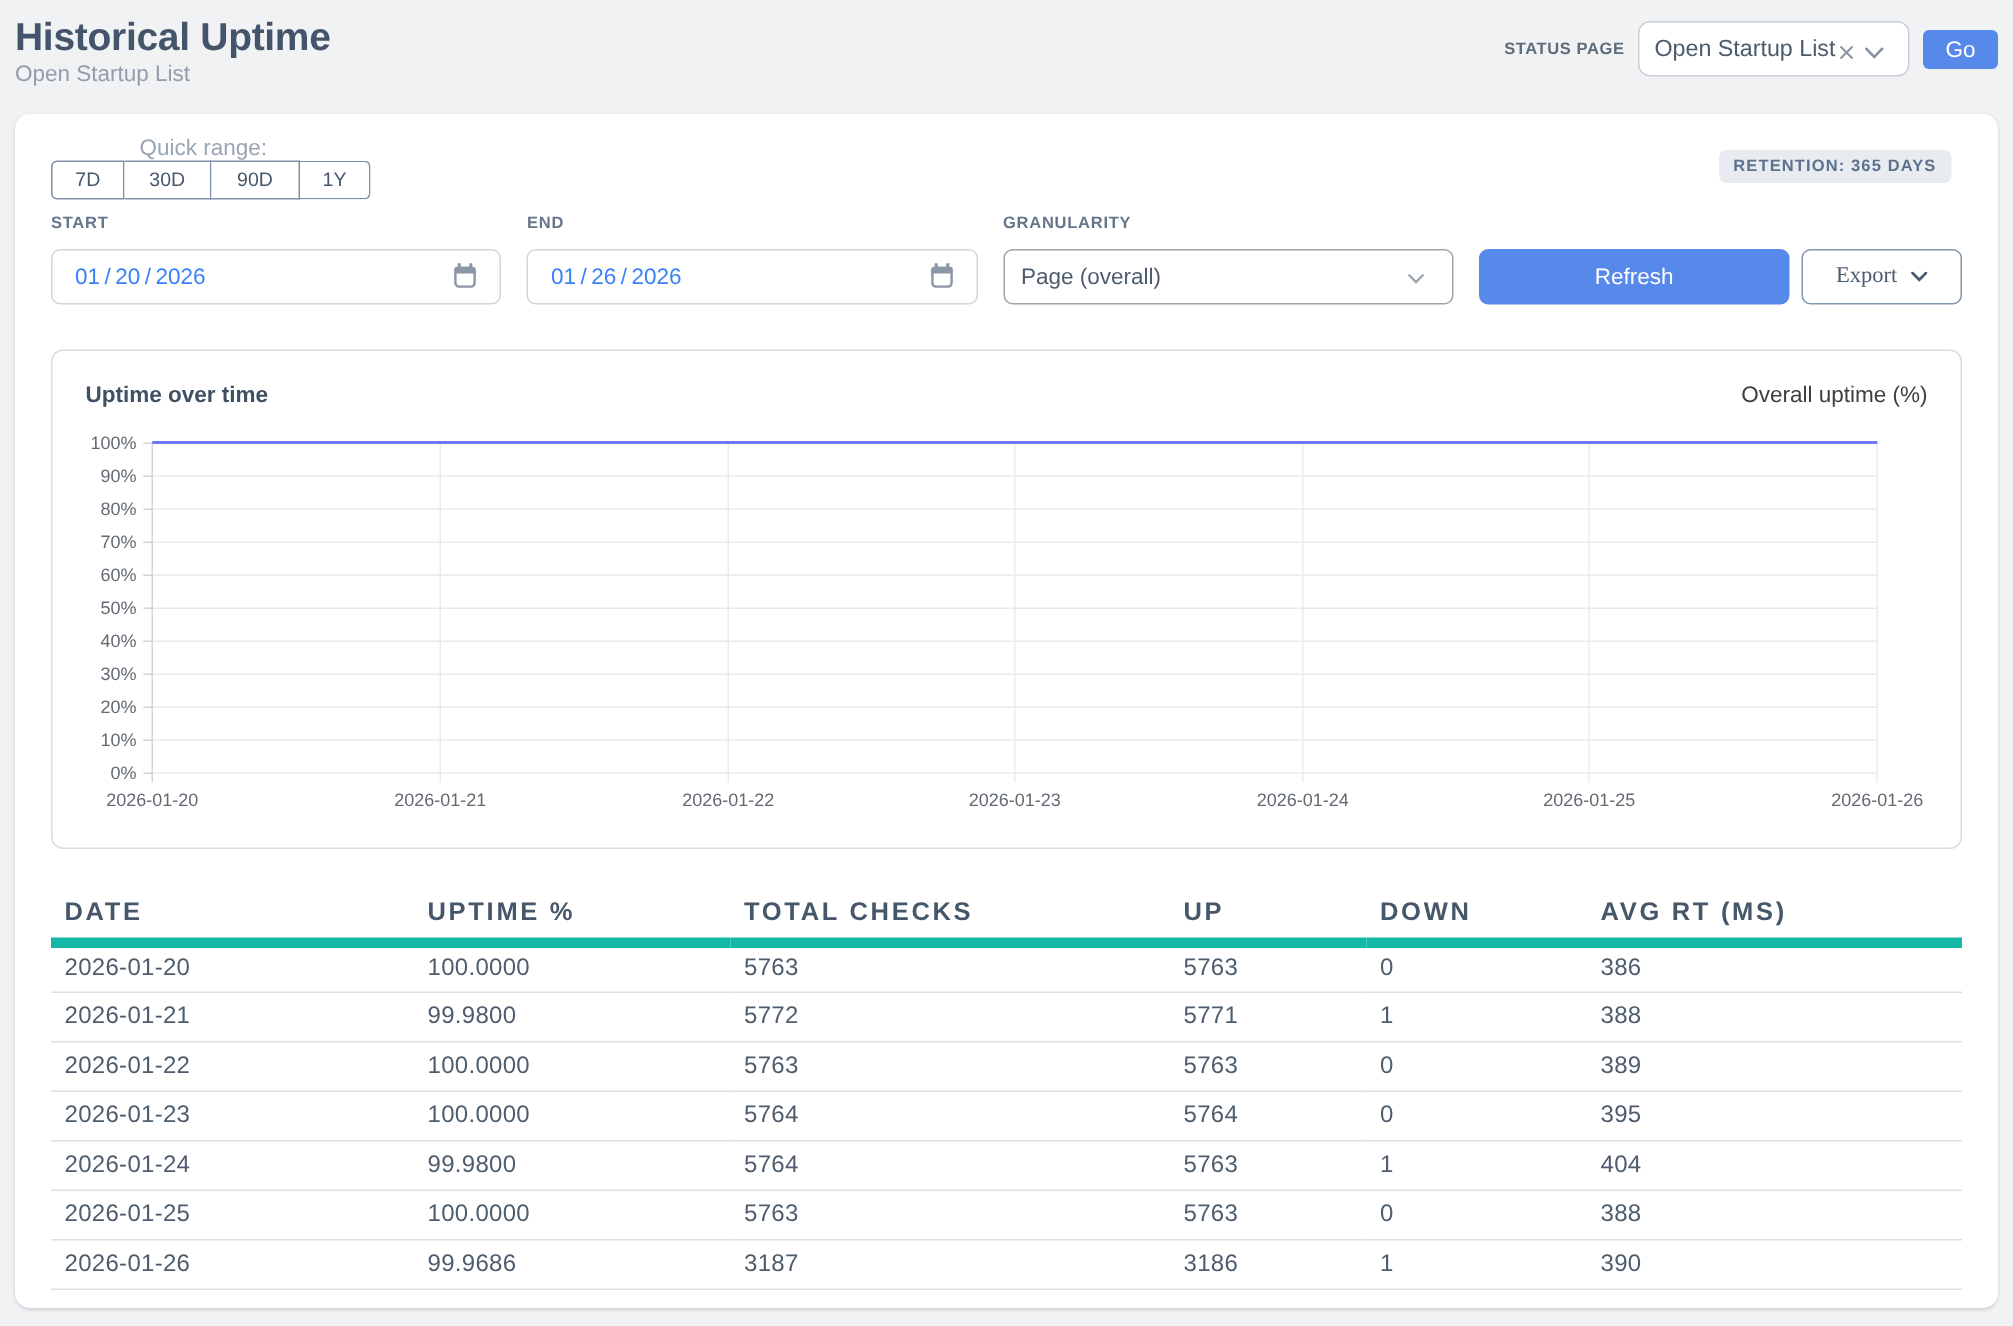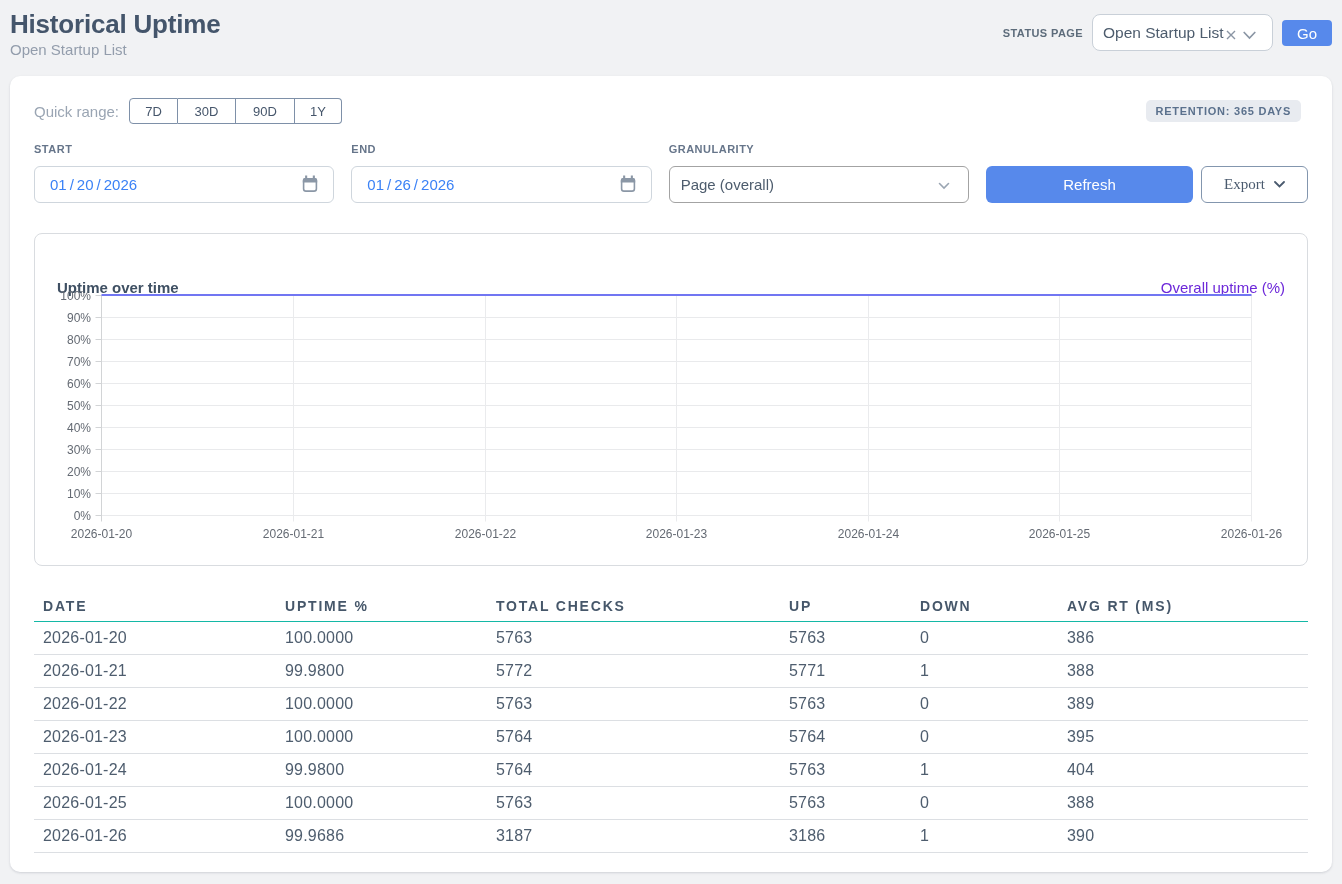--- a/index.html
+++ b/index.html
@@ -16,21 +16,21 @@
   .top-controls { display:flex; align-items:center; margin-top:5px; }
   .sp-label { font-size:11px; font-weight:700; letter-spacing:0.4px; color:#5d6c7b; margin-right:9px; }
   .select-pill { position:relative; width:181px; height:37px; background:#fff; border:1px solid #c9d0d8; border-radius:8px; display:flex; align-items:center; padding:0 10px; font-size:15.5px; color:#4d5c6d; }
   .select-pill .x { margin-left:2px; display:flex; margin-top:5px; }
   .select-pill svg.chev { position:absolute; right:16px; top:16px; }
   .go { margin-left:9px; width:50px; height:26px; margin-top:1px; background:#5789eb; color:#fff; border:none; border-radius:4px; font-size:15px; font-family:inherit; }
 
   .card { background:#fff; border-radius:10px; box-shadow:0 1px 3px rgba(30,40,60,0.10), 0 1px 2px rgba(30,40,60,0.06); padding:22px 24px 22px 24px; height:796px; }
 
   .row1 { display:flex; justify-content:space-between; align-items:center; height:26px; }
-  .qr { display:flex; align-items:center; }
+  .qr { display:flex; align-items:center;flex-direction:column; }
   .qr > span { font-size:15px; color:#9aa5b3; margin-right:10px; }
   .seg { display:flex; }
   .seg button { height:26px; background:#fff; border:1px solid #7e90a8; border-left-width:0; font-family:inherit; font-size:13px; color:#46566b; }
   .seg button:first-child { border-left-width:1px; border-radius:4px 0 0 4px; width:49px; }
   .seg button:nth-child(2) { width:58px; }
   .seg button:nth-child(3) { width:59px; }
   .seg button:last-child { border-radius:0 4px 4px 0; width:47px; }
   .badge { background:#e8ebf0; color:#5b718d; font-size:11px; font-weight:700; letter-spacing:0.75px; border-radius:5px; padding:5px 10px; margin-right:7px; }
 
   .row2 { display:flex; margin-top:19px; align-items:flex-end; }
@@ -40,25 +40,25 @@
   .datewrap svg.cal { position:absolute; right:15px; top:8px; pointer-events:none; }
   .fakeselect { position:relative; height:37px; border:1px solid #a3a3a3; border-radius:6px; font-size:15px; color:#4d5c6d; padding:0 11px; display:flex; align-items:center; background:#fff; }
   .fakeselect svg { position:absolute; right:18px; top:15px; }
   .refresh { width:207px; height:37px; background:#5789eb; color:#fff; border:none; border-radius:6px; font-family:inherit; font-size:15px; margin-right:8px; }
   .export { width:107px; height:37px; background:#fff; border:1px solid #8396ae; border-radius:6px; font-family:Liberation Serif, serif; font-size:15px; color:#4a5a6e; display:flex; align-items:center; justify-content:center; }
   .export svg { margin-left:9px; }
 
   .chartcard { position:relative; margin-top:30px; height:333px; border:1px solid #d9dce0; border-radius:8px; }
   .chead { display:flex; justify-content:space-between; align-items:baseline; padding:21px 22px 0 22px; }
   .ctitle { font-size:15px; font-weight:700; color:#3f5063; }
-  .clegend { font-size:15px; color:#6d28d9;margin-top:24px; }
+  .clegend { font-size:15px; color:#404040; }
   svg.chart { position:absolute; left:0; top:0; }
 
   table { margin-top:28px; width:1274px; border-collapse:collapse; table-layout:fixed; }
-  th { text-align:left; font-size:14px; font-weight:700; letter-spacing:1.8px; color:#46576a; padding:4px 0 7px 9px; border-bottom:1px solid #14b8a6; }
+  th { text-align:left; font-size:17px; font-weight:700; letter-spacing:1.8px; color:#46576a; padding:4px 0 7px 9px; border-bottom:7px solid #14b8a6; }
   td { font-size:16px; letter-spacing:0.2px; color:#4e5d6e; height:33px; padding:0 0 0 9px; border-bottom:1px solid #dcdfe3; }
   col.c1{width:242px} col.c2{width:211px} col.c3{width:293px} col.c4{width:131px} col.c5{width:147px} col.c6{width:250px}
 </style>
 </head>
 <body>
 <div class="page">
   <div class="topbar">
     <div>
       <h1>Historical Uptime</h1>
       <div class="sub">Open Startup List</div>

